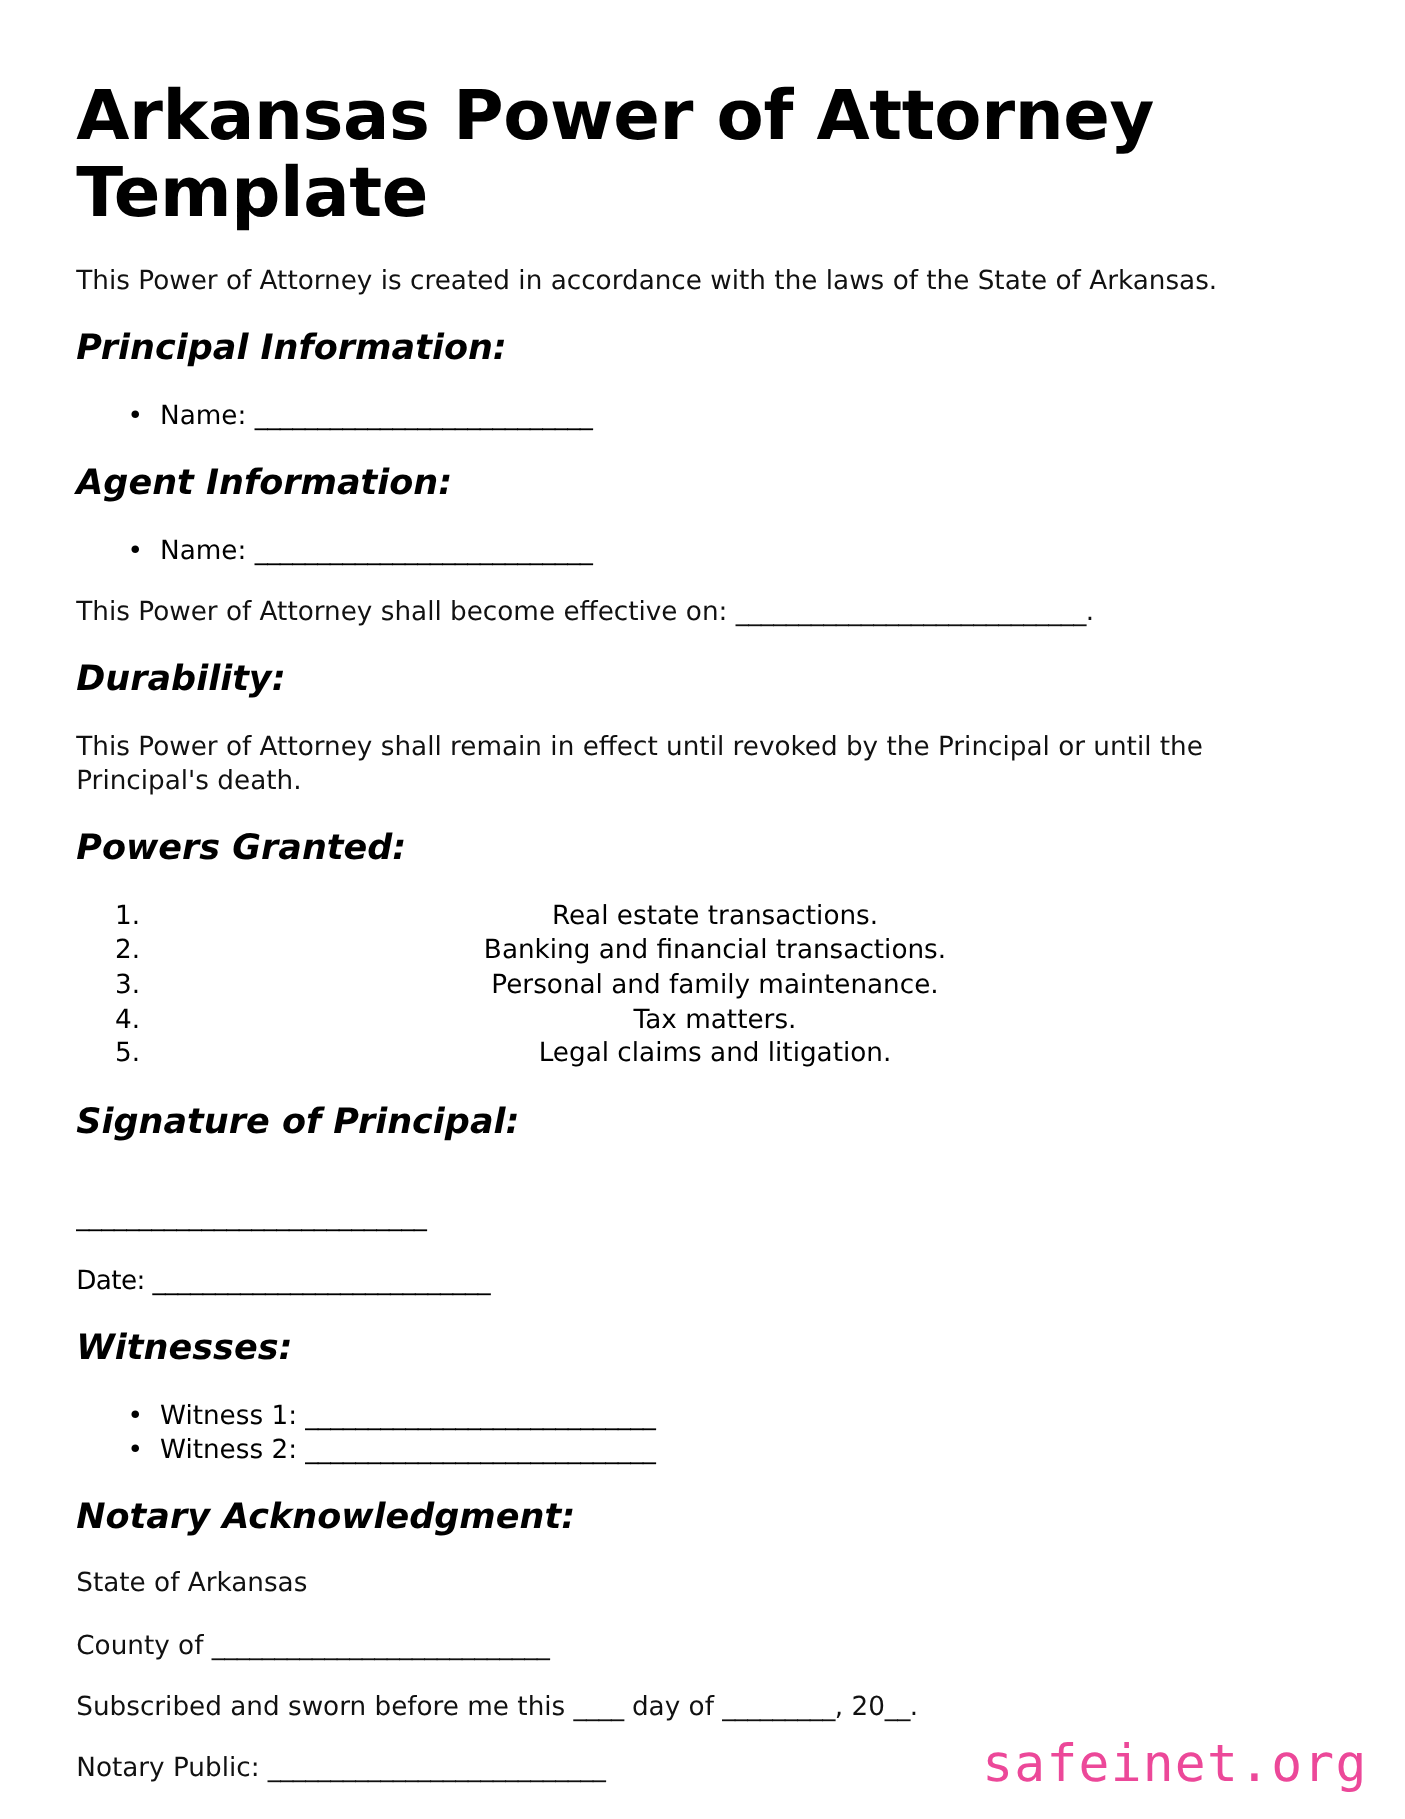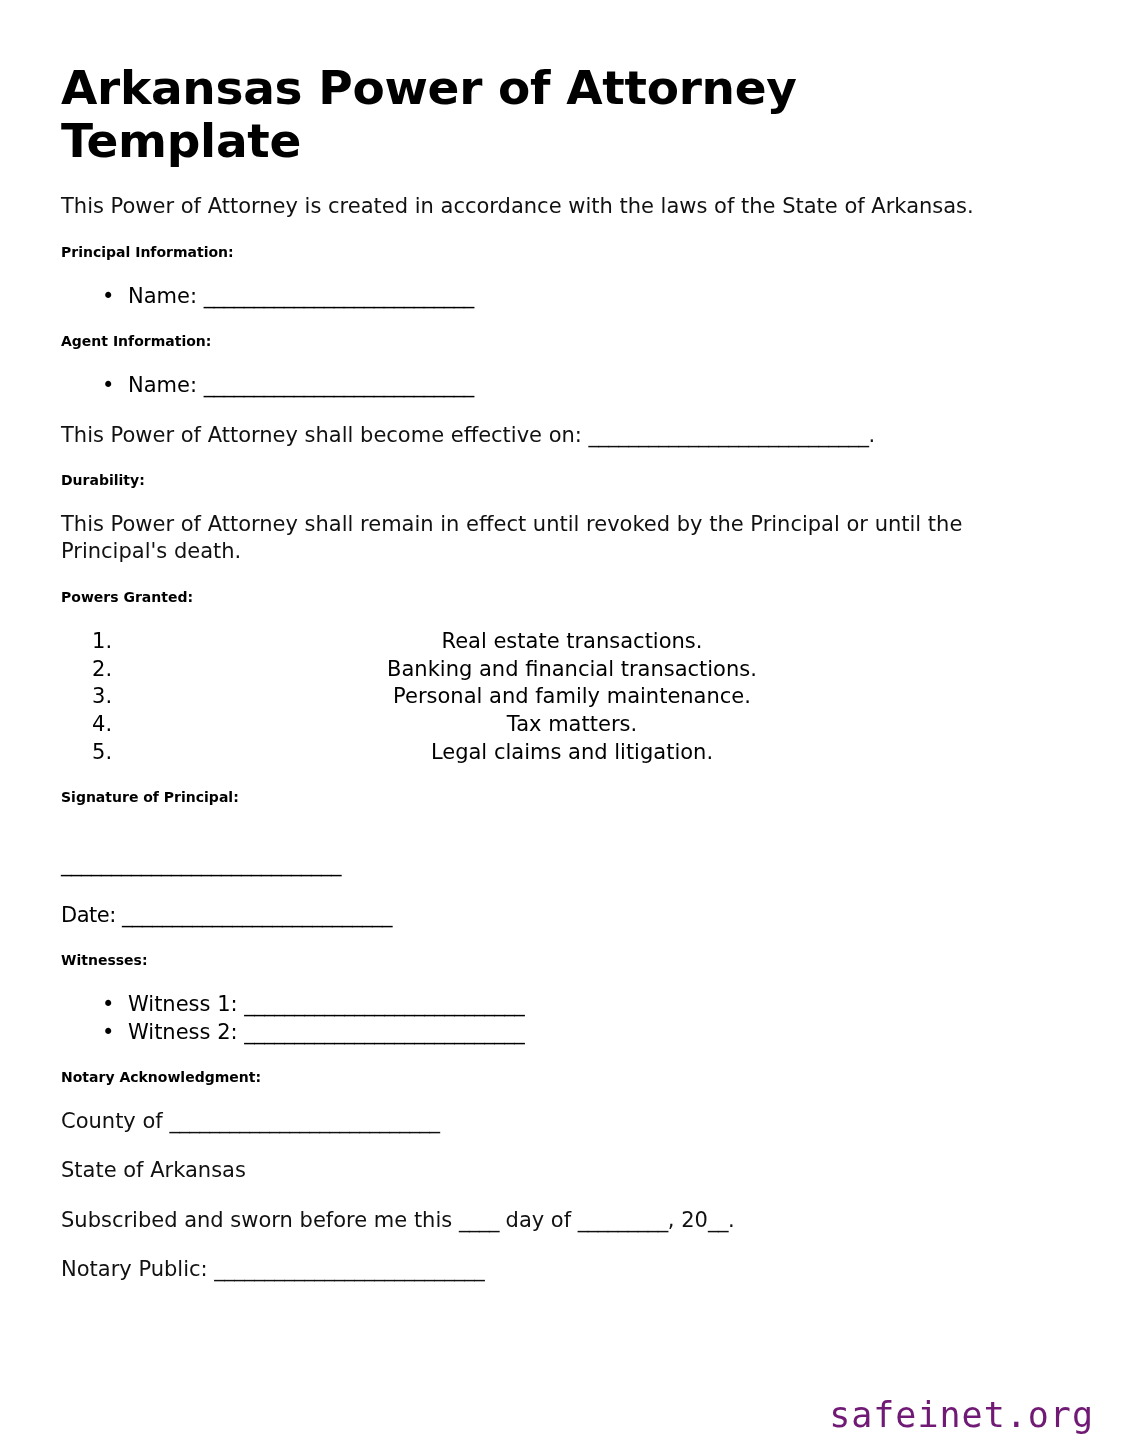--- a/index.html
+++ b/index.html
@@ -23,41 +23,42 @@
     box-sizing: border-box;
   }
   .content {
     position: absolute;
     left: 61px;
     top: 62px;
     width: 960px;
   }
 
   .doc-title {
-    font-size: 47px;
+    font-size: 55px;
     font-weight: bold;
     line-height: 1.12;
     letter-spacing: -0.3px;
     margin: 0 0 26px 0;
     color: #000;
   }
 
   p.para {
     font-size: 21px;
     line-height: 1.30;
     margin: 12px 0 22px 0;
     color: #111;
   }
 
   h2.section {
-    font-size: 14px;
+    font-size: 28px;
     font-weight: bold;
     line-height: 1.3;
     margin: 0 0 22px 0;
     color: #000;
+    font-style: italic;
   }
 
   ul.bullets {
     list-style: none;
     margin: 16px 0 22px 0;
     padding: 0 0 0 37px;
   }
   ul.bullets > li {
     font-size: 21px;
     line-height: 1.30;
@@ -113,22 +114,22 @@
   .sig-standalone {
     margin-top: 44px;
     margin-bottom: 24px;
   }
 
   .watermark {
     position: absolute;
     right: 30px;
     bottom: 20px;
     font-family: "DejaVu Sans Mono", monospace;
-    font-size: 35px;
-    color: #701a75;
+    font-size: 41px;
+    color: #ec4899;
     letter-spacing: 1px;
     white-space: nowrap;
   }
 </style>
 </head>
 <body>
 
 <div class="page">
   <div class="content">
 
@@ -164,21 +165,21 @@
     <div class="sigline sig-standalone blank">____________________________</div>
     <div class="sigline"><span>Date: </span><span class="blank">___________________________</span></div>
 
     <h2 class="section">Witnesses:</h2>
     <ul class="bullets tight">
       <li><span>Witness 1: </span><span class="blank">____________________________</span></li>
       <li><span>Witness 2: </span><span class="blank">____________________________</span></li>
     </ul>
 
     <h2 class="section">Notary Acknowledgment:</h2>
+    <p class="para">State of Arkansas</p>
     <p class="para"><span>County of </span><span class="blank">___________________________</span></p>
-    <p class="para">State of Arkansas</p>
     <p class="para"><span>Subscribed and sworn before me this </span><span class="blank">____</span><span> day of </span><span class="blank">_________</span><span>, 20</span><span class="blank">__</span><span>.</span></p>
     <p class="para"><span>Notary Public: </span><span class="blank">___________________________</span></p>
 
   </div>
 
   <div class="watermark">safeinet.org</div>
 </div>
 
 </body></html>

